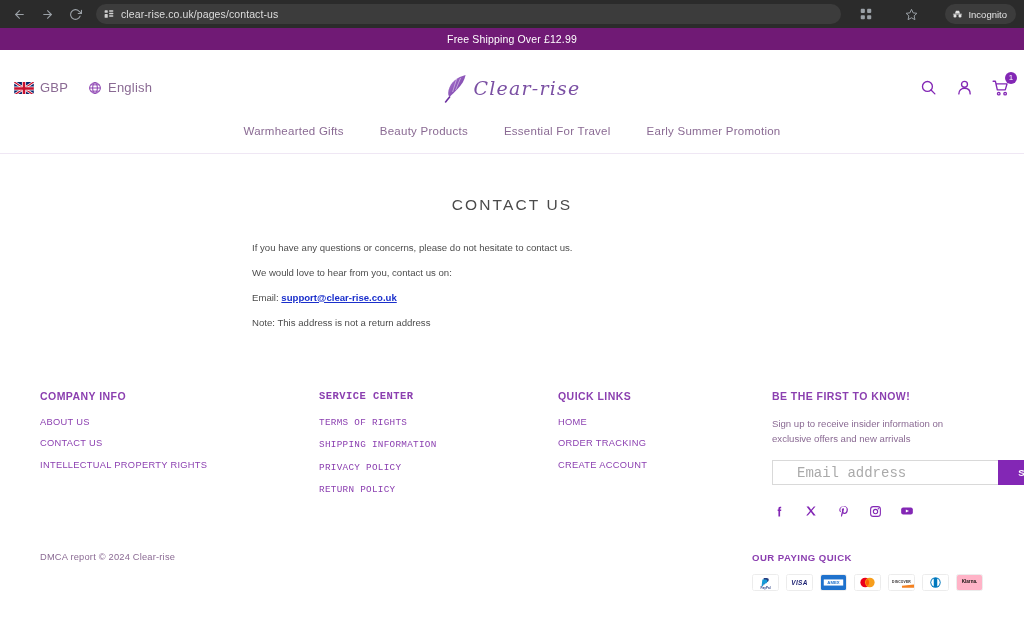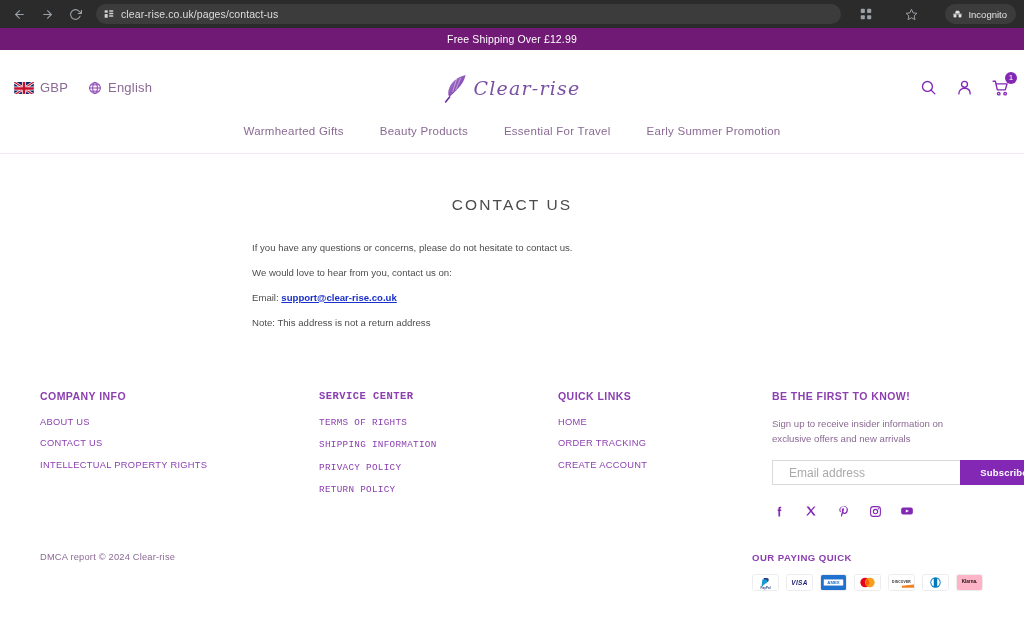--- a/index.html
+++ b/index.html
@@ -212,24 +212,24 @@
   .subscribe-row {
     display: flex;
     width: 217px;
     height: 25px;
   }
   .email-input {
     flex: 1 1 auto;
     border: 1px solid #d9d9d9;
     border-right: none;
     background: #fff;
-    padding: 0 16px;
-    font-size: 12px;
+    padding: 0 24px;
+    font-size: 14px;
     color: #333;
-    font-family: Liberation Sans, sans-serif;
+    font-family: Liberation Mono, monospace;
     outline: none;
   }
   .email-input::placeholder { color: #aaa; }
   .subscribe-btn {
     flex: 0 0 88px;
     background: #8327b5;
     border: none;
     color: #fff;
     font-size: 9.5px;
     font-weight: bold;

